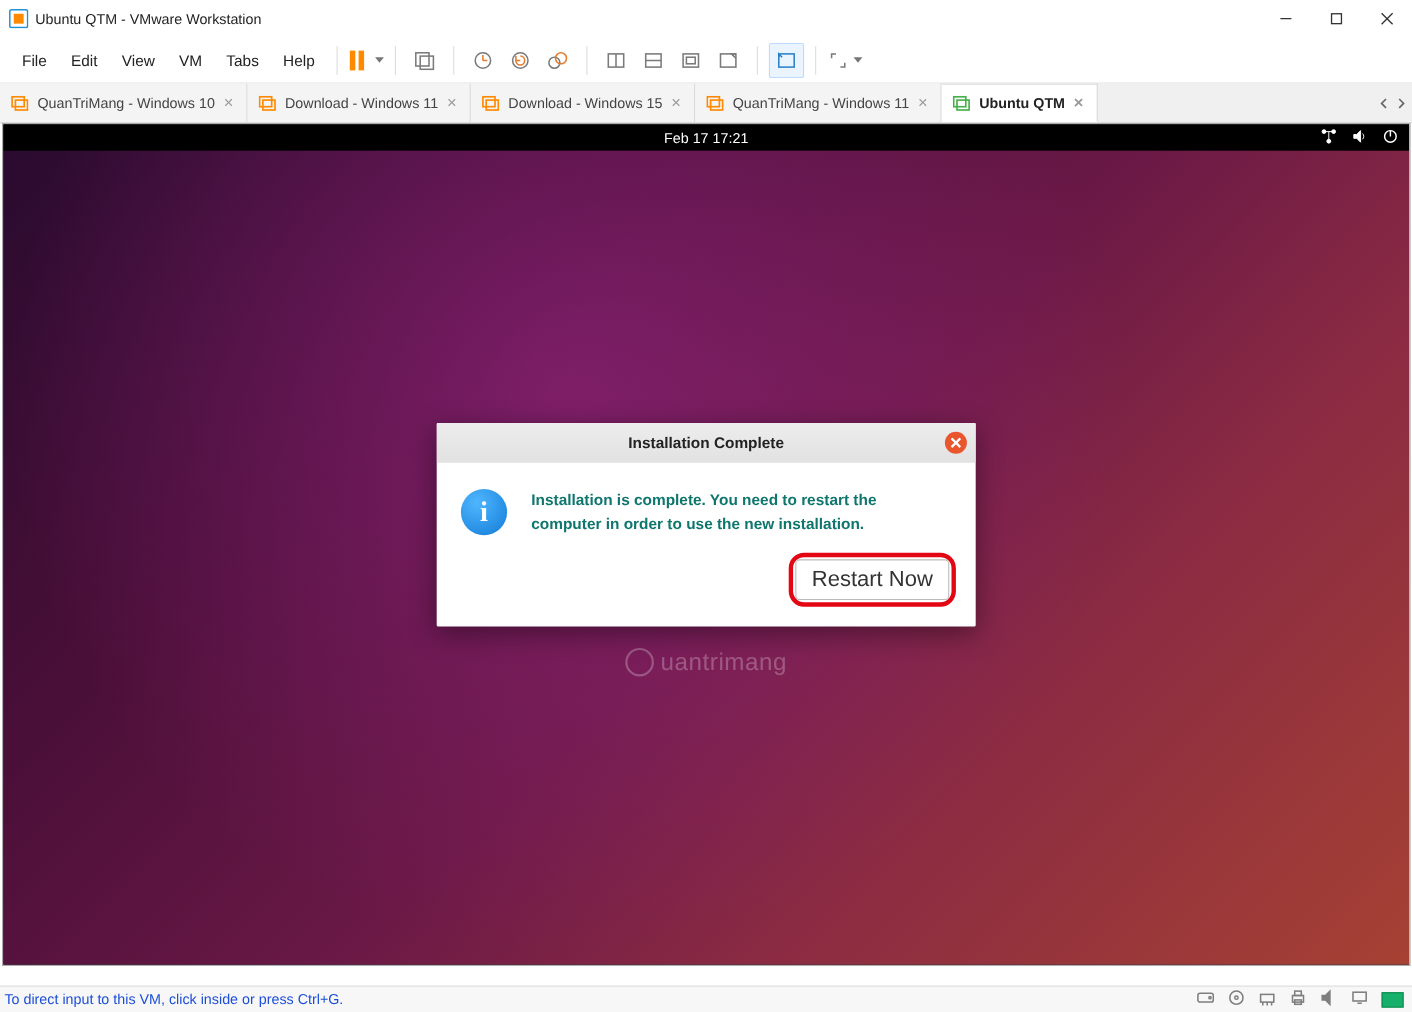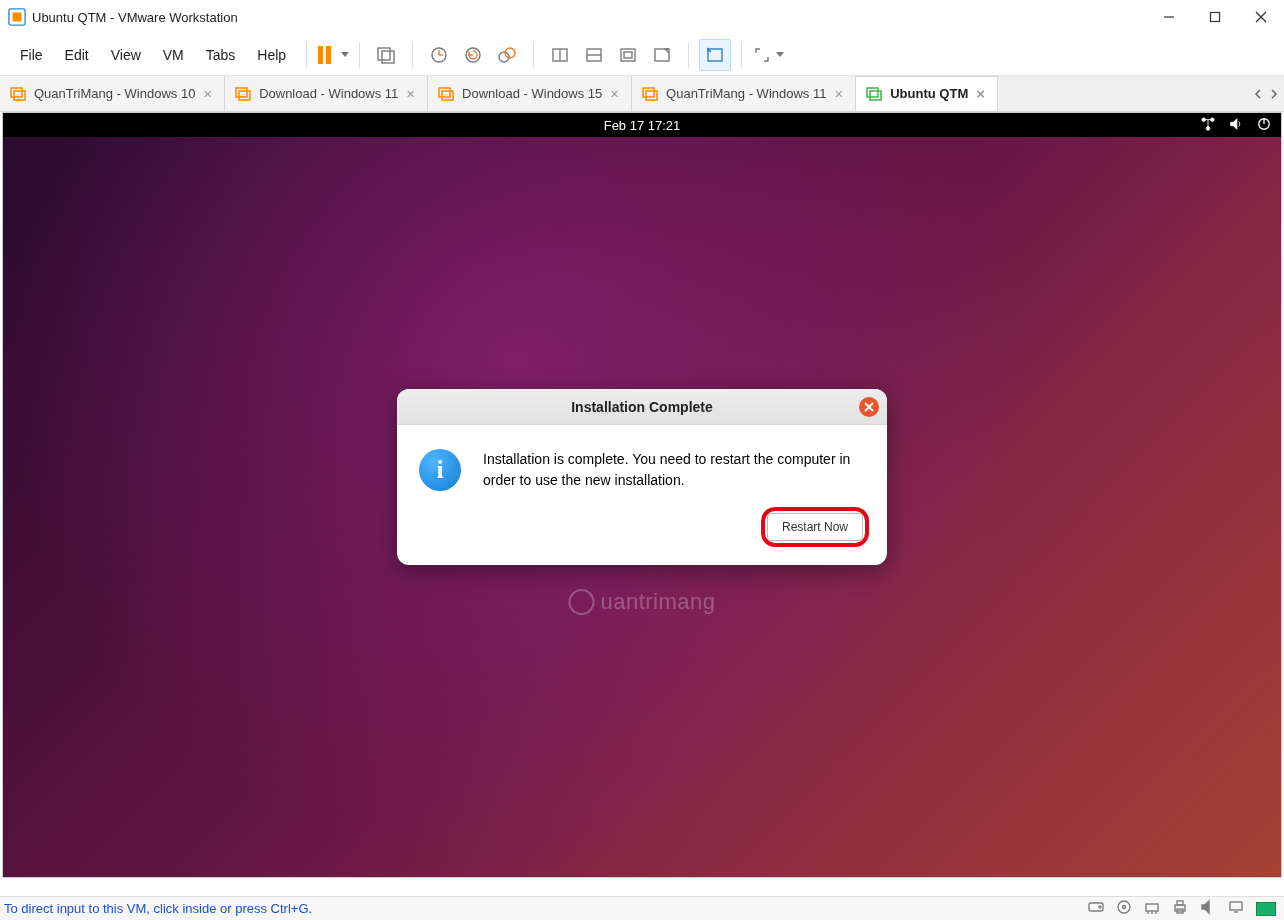--- a/index.html
+++ b/index.html
@@ -41,30 +41,30 @@
   .vm-tray { position: absolute; right: 10px; display: flex; gap: 14px; align-items: center; }
   .vm-tray svg { width: 14px; height: 14px; fill: #fff; stroke: #fff; }
 
   .ubuntu-desktop { position: absolute; top: 24px; left: 0; right: 0; bottom: 0;
     background:
       radial-gradient(circle at 40% 30%, rgba(160,40,140,0.55), rgba(80,10,60,0) 55%),
       linear-gradient(135deg, #2a0b2f 0%, #4a0f38 28%, #6b1946 52%, #8a2a43 70%, #a64133 100%);
   }
 
   
-  .dialog { position: absolute; left: 50%; top: 46%; transform: translate(-50%,-50%); width: 490px; background: #fff; box-shadow: 0 6px 24px rgba(0,0,0,0.4); border-radius: 12px; overflow: hidden; }
+  .dialog { position: absolute; left: 50%; top: 46%; transform: translate(-50%,-50%); width: 490px; background: #fff; box-shadow: 0 6px 24px rgba(0,0,0,0.4); border-radius: 1px; overflow: hidden; }
   .dialog-header { height: 36px; background: linear-gradient(#ededed,#e2e2e2); border-bottom:1px solid #d6d6d6; position: relative; display:flex; align-items:center; justify-content:center; }
   .dialog-title { font-size: 14px; font-weight: 600; color: #222; }
   .dialog-close { position: absolute; right: 8px; top: 8px; width: 20px; height: 20px; border-radius: 50%; background: #e9552d; display:flex; align-items:center; justify-content:center; }
   .dialog-close svg { width: 10px; height: 10px; stroke: #fff; stroke-width: 2; }
   .dialog-body { padding: 24px 28px 6px 22px; display:flex; gap: 22px; }
   .info-icon { width: 42px; height: 42px; border-radius: 50%; background: radial-gradient(circle at 35% 30%, #4fb6ff, #127cd6); display:flex; align-items:center; justify-content:center; color:#fff; font-size:26px; font-family: Georgia, serif; font-weight:bold; flex-shrink:0; }
-  .dialog-msg { font-size: 14px; color: #000000; line-height: 1.45; }
+  .dialog-msg { font-size: 14px; color: #0f766e; line-height: 1.45; font-weight: bold; }
   .dialog-actions { padding: 10px 18px 18px; display:flex; justify-content:flex-end; }
-  .btn { padding: 6px 14px; background: #fff; border:1px solid #bbb; border-radius: 4px; font-size:12px; color:#333; }
+  .btn { padding: 6px 14px; background: #fff; border:1px solid #bbb; border-radius: 4px; font-size:20px; color:#333; }
   .highlight-ring { border: 4px solid #e30613; border-radius: 14px; padding: 2px; }
 
   
   .statusbar { position:absolute; bottom:0; left:0; right:0; height: 24px; background: #f7f7f7; border-top: 1px solid #ddd; display:flex; align-items:center; font-size: 13px; color: #1d4ed8; padding-left: 4px; }
   .status-tray { margin-left:auto; display:flex; gap:12px; align-items:center; padding-right:8px; }
   .status-tray svg { width:16px; height:16px; stroke:#7e7e7e; fill:none; stroke-width:1.4; }
   .status-led { width:20px; height:14px; background:#17b06b; border:1px solid #0e8a51; }
 
   
   .watermark { position:absolute; top:452px; left:50%; transform:translateX(-50%); font-size:22px; color:rgba(255,255,255,0.26); letter-spacing:0.5px; font-family: sans-serif; pointer-events:none; display:flex; align-items:center; gap:6px;text-align:right;}

